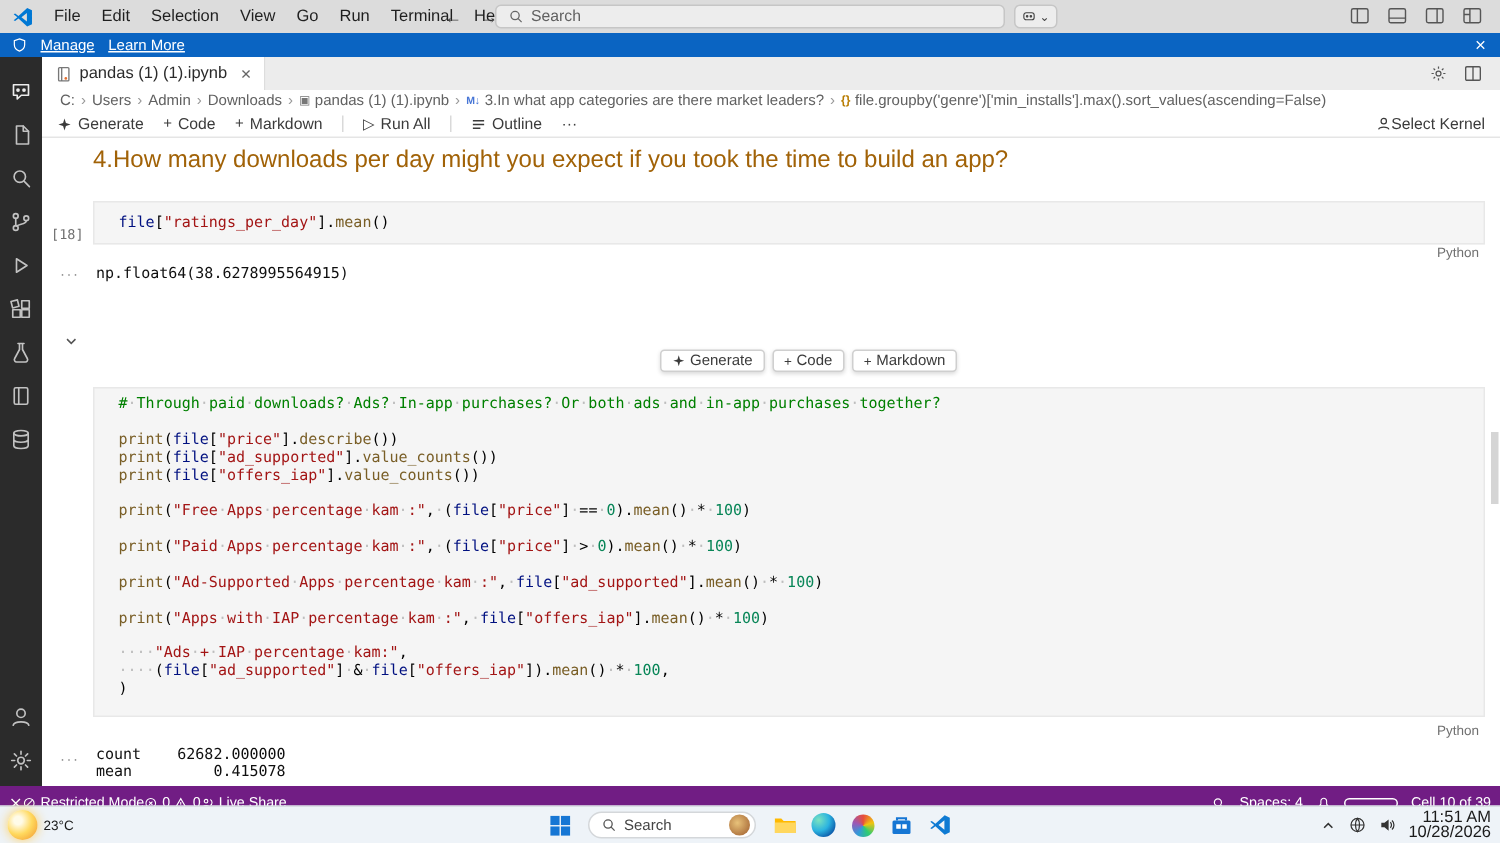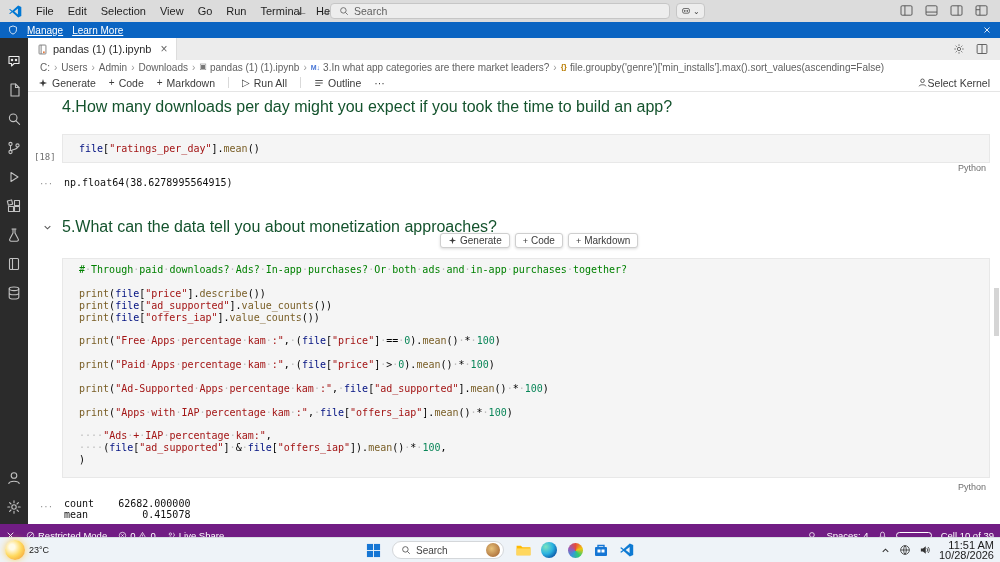--- a/index.html
+++ b/index.html
@@ -39,21 +39,21 @@
 .bc-ic-md{color:#4876d6;font-weight:bold;font-size:7px}
 .bc-ic-code{color:#b87c00;font-weight:bold;font-size:8px}
 
 #nbtoolbar{position:absolute;left:28px;top:74px;right:0;height:18px;background:#fff;border-bottom:1px solid #e5e5e5;display:flex;align-items:center;gap:13px;padding:0 10px;font-size:10.5px;color:#3b3b3b}
 .tb-item{display:flex;align-items:center;gap:4px;cursor:pointer;white-space:nowrap}
 .tb-ic{display:flex;align-items:center;color:#3b3b3b;font-size:10px}
 .tb-sep{width:1px;height:11px;background:#d9d9d9}
 #kernel-btn{margin-left:auto;display:flex;align-items:center;cursor:pointer}
 
 #content{position:absolute;left:28px;top:92px;width:972px;height:432px;background:#fff;overflow:hidden}
-.md-heading{position:absolute;left:34px;font-size:16px;font-weight:500;color:#14532d}
+.md-heading{position:absolute;left:34px;font-size:16px;font-weight:500;color:#a16207}
 .code-cell{position:absolute;left:34px;width:928px;background:#f5f5f5;border:1px solid #e8e8e8}
 #codecell1{top:42px;height:29px;padding:8px 0 0 16px}
 #codecell2{top:166px;height:220px;padding:5px 0 0 16px}
 .code-line{font-family:"DejaVu Sans Mono",monospace;font-size:10px;line-height:11.9px;height:11.9px;white-space:pre}
 .tk-c{color:var(--syn-comment)}.tk-s{color:var(--syn-string)}.tk-f{color:var(--syn-function)}
 .tk-v{color:var(--syn-variable)}.tk-n{color:var(--syn-number)}.tk-o{color:var(--syn-operator)}
 .tk-w{color:var(--syn-whitespace)}
 .exec-count{position:absolute;left:6px;font-family:"DejaVu Sans Mono",monospace;font-size:9px;color:#6f6f6f}
 #exec1{top:60px}
 .lang-label{position:absolute;right:14px;font-size:9px;color:#707070}
@@ -67,21 +67,21 @@
 #out2{top:407px}
 .out-line{font-family:"DejaVu Sans Mono",monospace;font-size:10px;line-height:10.5px;white-space:pre;color:#0f0f0f}
 #collapse5{position:absolute;left:15px;top:131px;color:#555;cursor:pointer}
 #h4{top:6px}
 #h5{top:126px}
 #cell-toolbar{position:absolute;left:412px;top:141px;display:flex;gap:5px}
 .ct-btn{display:flex;align-items:center;gap:3px;background:#fff;border:1px solid #cfcfcf;border-radius:3px;padding:1px 7px;font-size:10px;color:#3b3b3b;box-shadow:0 1px 3px rgba(0,0,0,.15);cursor:pointer}
 .ct-ic{font-size:9px;display:flex;align-items:center}
 #ed-scrollbar{position:absolute;right:1px;top:196px;width:5px;height:48px;background:#bfbfbf;opacity:.65;cursor:pointer}
 
-#statusbar{position:absolute;left:0;top:524px;width:100%;height:23px;background:var(--status);color:#fff;display:flex;align-items:center;font-size:9.5px;padding:0 6px;gap:11px;z-index:4}
+#statusbar{position:absolute;left:0;top:524px;width:100%;height:23px;background:var(--status);color:#fff;display:flex;align-items:center;font-size:9.5px;padding:0 6px;z-index:4}
 .sb-item{display:flex;align-items:center;gap:3px;cursor:pointer;white-space:nowrap}
 #sb-right{margin-left:auto;display:flex;align-items:center;gap:9px}
 #sb-pill{width:36px;height:7px;border:1px solid #fff;border-radius:4px}
 
 #taskbar{position:absolute;left:0;top:537px;width:100%;height:25px;background:var(--taskbar);border-top:1px solid #d9dee4;z-index:4}
 #weather{position:absolute;left:5px;top:2px;display:flex;align-items:center;gap:4px;cursor:pointer}
 #weather-orb{width:20px;height:20px;border-radius:50%;background:radial-gradient(circle at 35% 35%,#fffbe8 15%,#ffd95e 50%,#f5a63a 85%);box-shadow:0 0 7px rgba(255,205,90,.95)}
 #weather-temp{font-size:9px;color:#1a1a1a}
 #tb-center{position:absolute;left:50%;top:0;height:100%;transform:translateX(-50%);display:flex;align-items:center;gap:8px}
 #tb-search{display:flex;align-items:center;gap:5px;width:112px;height:18px;background:#fff;border:1px solid #d4d7da;border-radius:10px;padding:0 3px 0 8px;color:#444;font-size:10px;cursor:pointer}
@@ -368,21 +368,20 @@
   <div class="gutter-dots" id="dots1">···</div>
   <div class="output" id="out1">
       <div class="out-line">np.float64(38.6278995564915)</div>
     </div>
 
   <span id="collapse5">
     <svg width="9" height="9" viewBox="0 0 16 16" fill="none" stroke="#555" stroke-width="1.8">
         <path d="M3 5.5l5 5 5-5"></path>
       </svg>
   </span>
-  <div class="md-heading" id="h5">5.What can the data tell you about monetization approaches?</div>
 
   <div id="cell-toolbar">
     <span class="ct-btn">
       <span class="ct-ic">
           <svg width="9" height="9" viewBox="0 0 16 16">
             <path fill="#3b3b3b" d="M8 1.5l1.5 5L14.5 8l-5 1.5L8 14.5 6.5 9.5l-5-1.5 5-1.5z"></path>
           </svg>
         </span>
       <span>Generate</span>
     </span>

